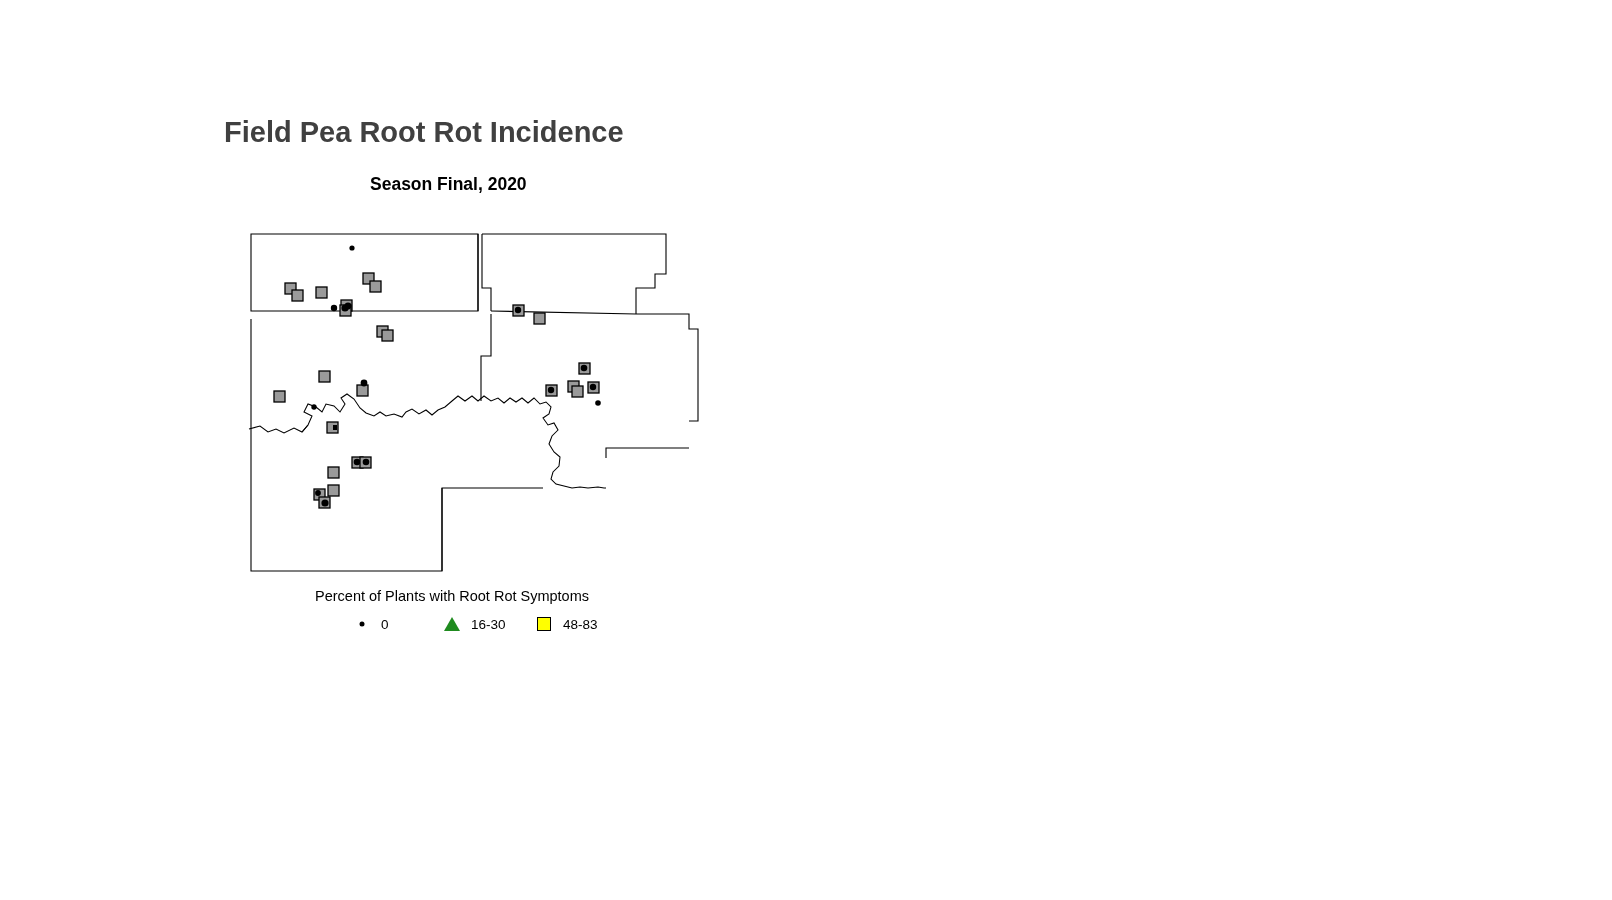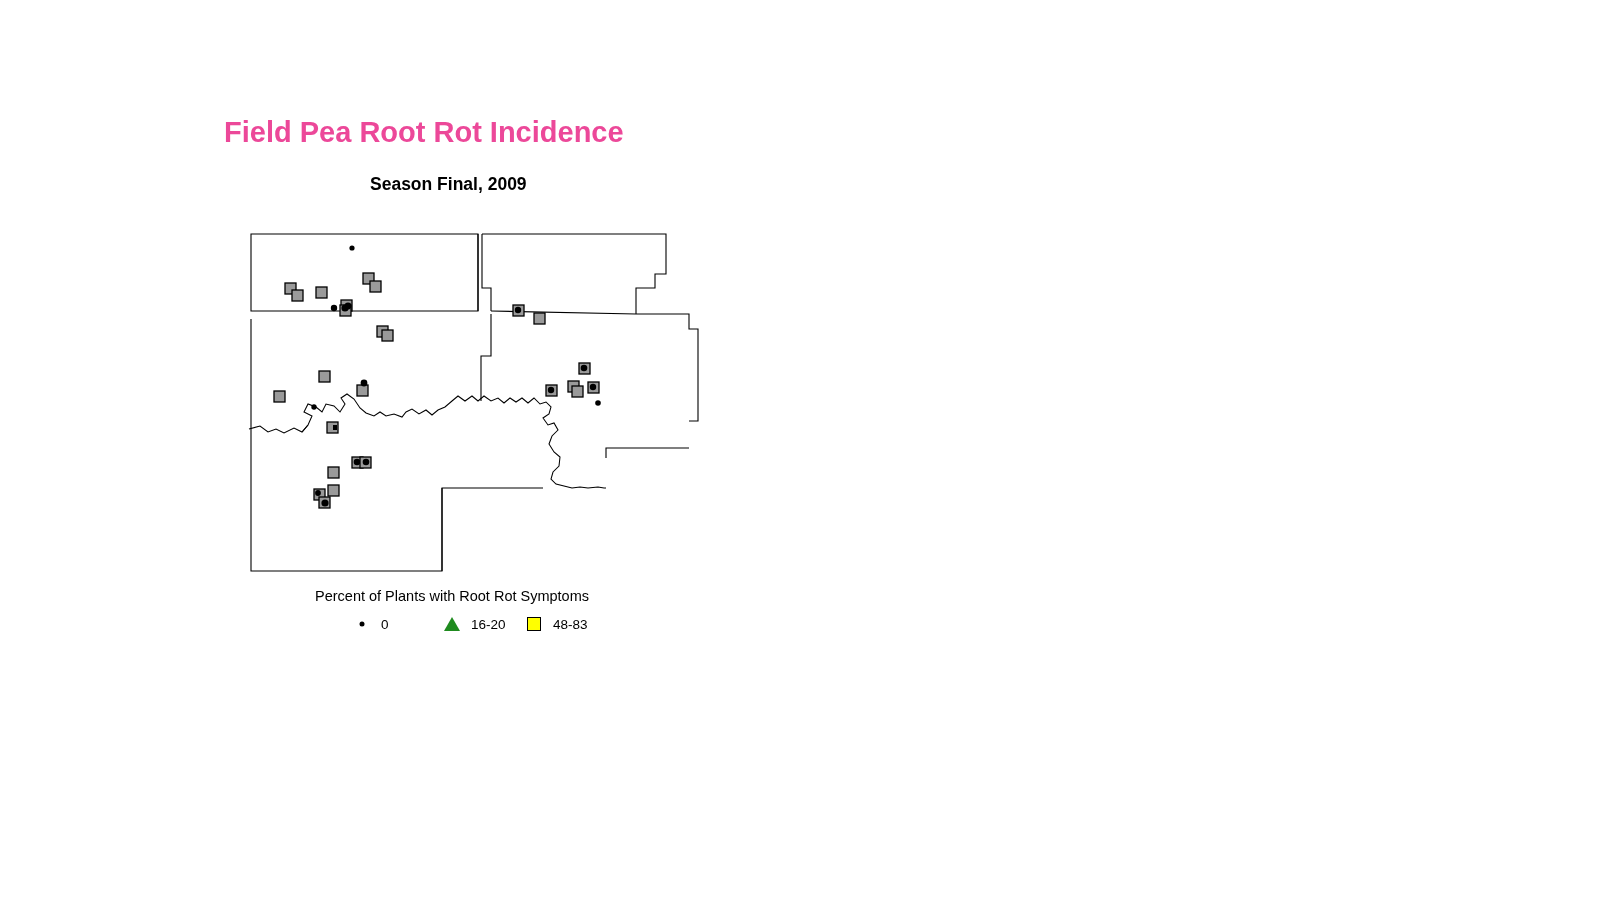--- a/index.html
+++ b/index.html
@@ -22,21 +22,21 @@
     width: 1612px;
     height: 900px;
   }
 
   .title {
     position: absolute;
     left: 224px;
     top: 116px;
     font-size: 29px;
     font-weight: bold;
-    color: #ec4899;
+    color: #404040;
     letter-spacing: 0px;
     white-space: nowrap;
   }
 
   .subtitle {
     position: absolute;
     left: 370px;
     top: 174px;
     font-size: 17.5px;
     font-weight: bold;
@@ -84,21 +84,21 @@
   .legend-row.r1 { top: 32px; }
 
   .legend-item {
     position: absolute;
     height: 24px;
     display: flex;
     align-items: center;
   }
   .legend-item.c0 { left: 0px; }
   .legend-item.c1 { left: 90px; }
-  .legend-item.c2 { left: 172px; }
+  .legend-item.c2 { left: 182px; }
 
   .sym {
     width: 20px;
     height: 20px;
     position: relative;
     flex: 0 0 20px;
   }
   .sym-inner {
     position: absolute;
     left: 50%;
@@ -148,21 +148,21 @@
     white-space: nowrap;
   }
 </style>
 </head>
 <body>
 
 <div id="figure">
 
   <div class="title">Field Pea Root Rot Incidence</div>
 
-  <div class="subtitle">Season Final, 2009</div>
+  <div class="subtitle">Season Final, 2020</div>
 
   <div id="map-wrap">
     <svg id="map-svg" viewBox="0 0 460 356" xmlns="http://www.w3.org/2000/svg">
       <g fill="none" stroke="#000000" stroke-width="1.1">
 
         <path d="M5,8 L232,8 L232,85 L5,85 Z"></path>
 
         <path d="M5,93 L5,345 L196,345 L196,262 L297,262"></path>
 
         <path d="M232,8 L232,85"></path>
@@ -329,21 +329,21 @@
         <span class="sym">
           <span class="sym-inner dot-sm"></span>
         </span>
         <span class="legend-label">0</span>
       </div>
 
       <div class="legend-item c1">
         <span class="sym">
           <span class="sym-inner tri"></span>
         </span>
-        <span class="legend-label">16-20</span>
+        <span class="legend-label">16-30</span>
       </div>
 
       <div class="legend-item c2">
         <span class="sym">
           <span class="sym-inner sq yellow"></span>
         </span>
         <span class="legend-label">48-83</span>
       </div>
     </div>
 

